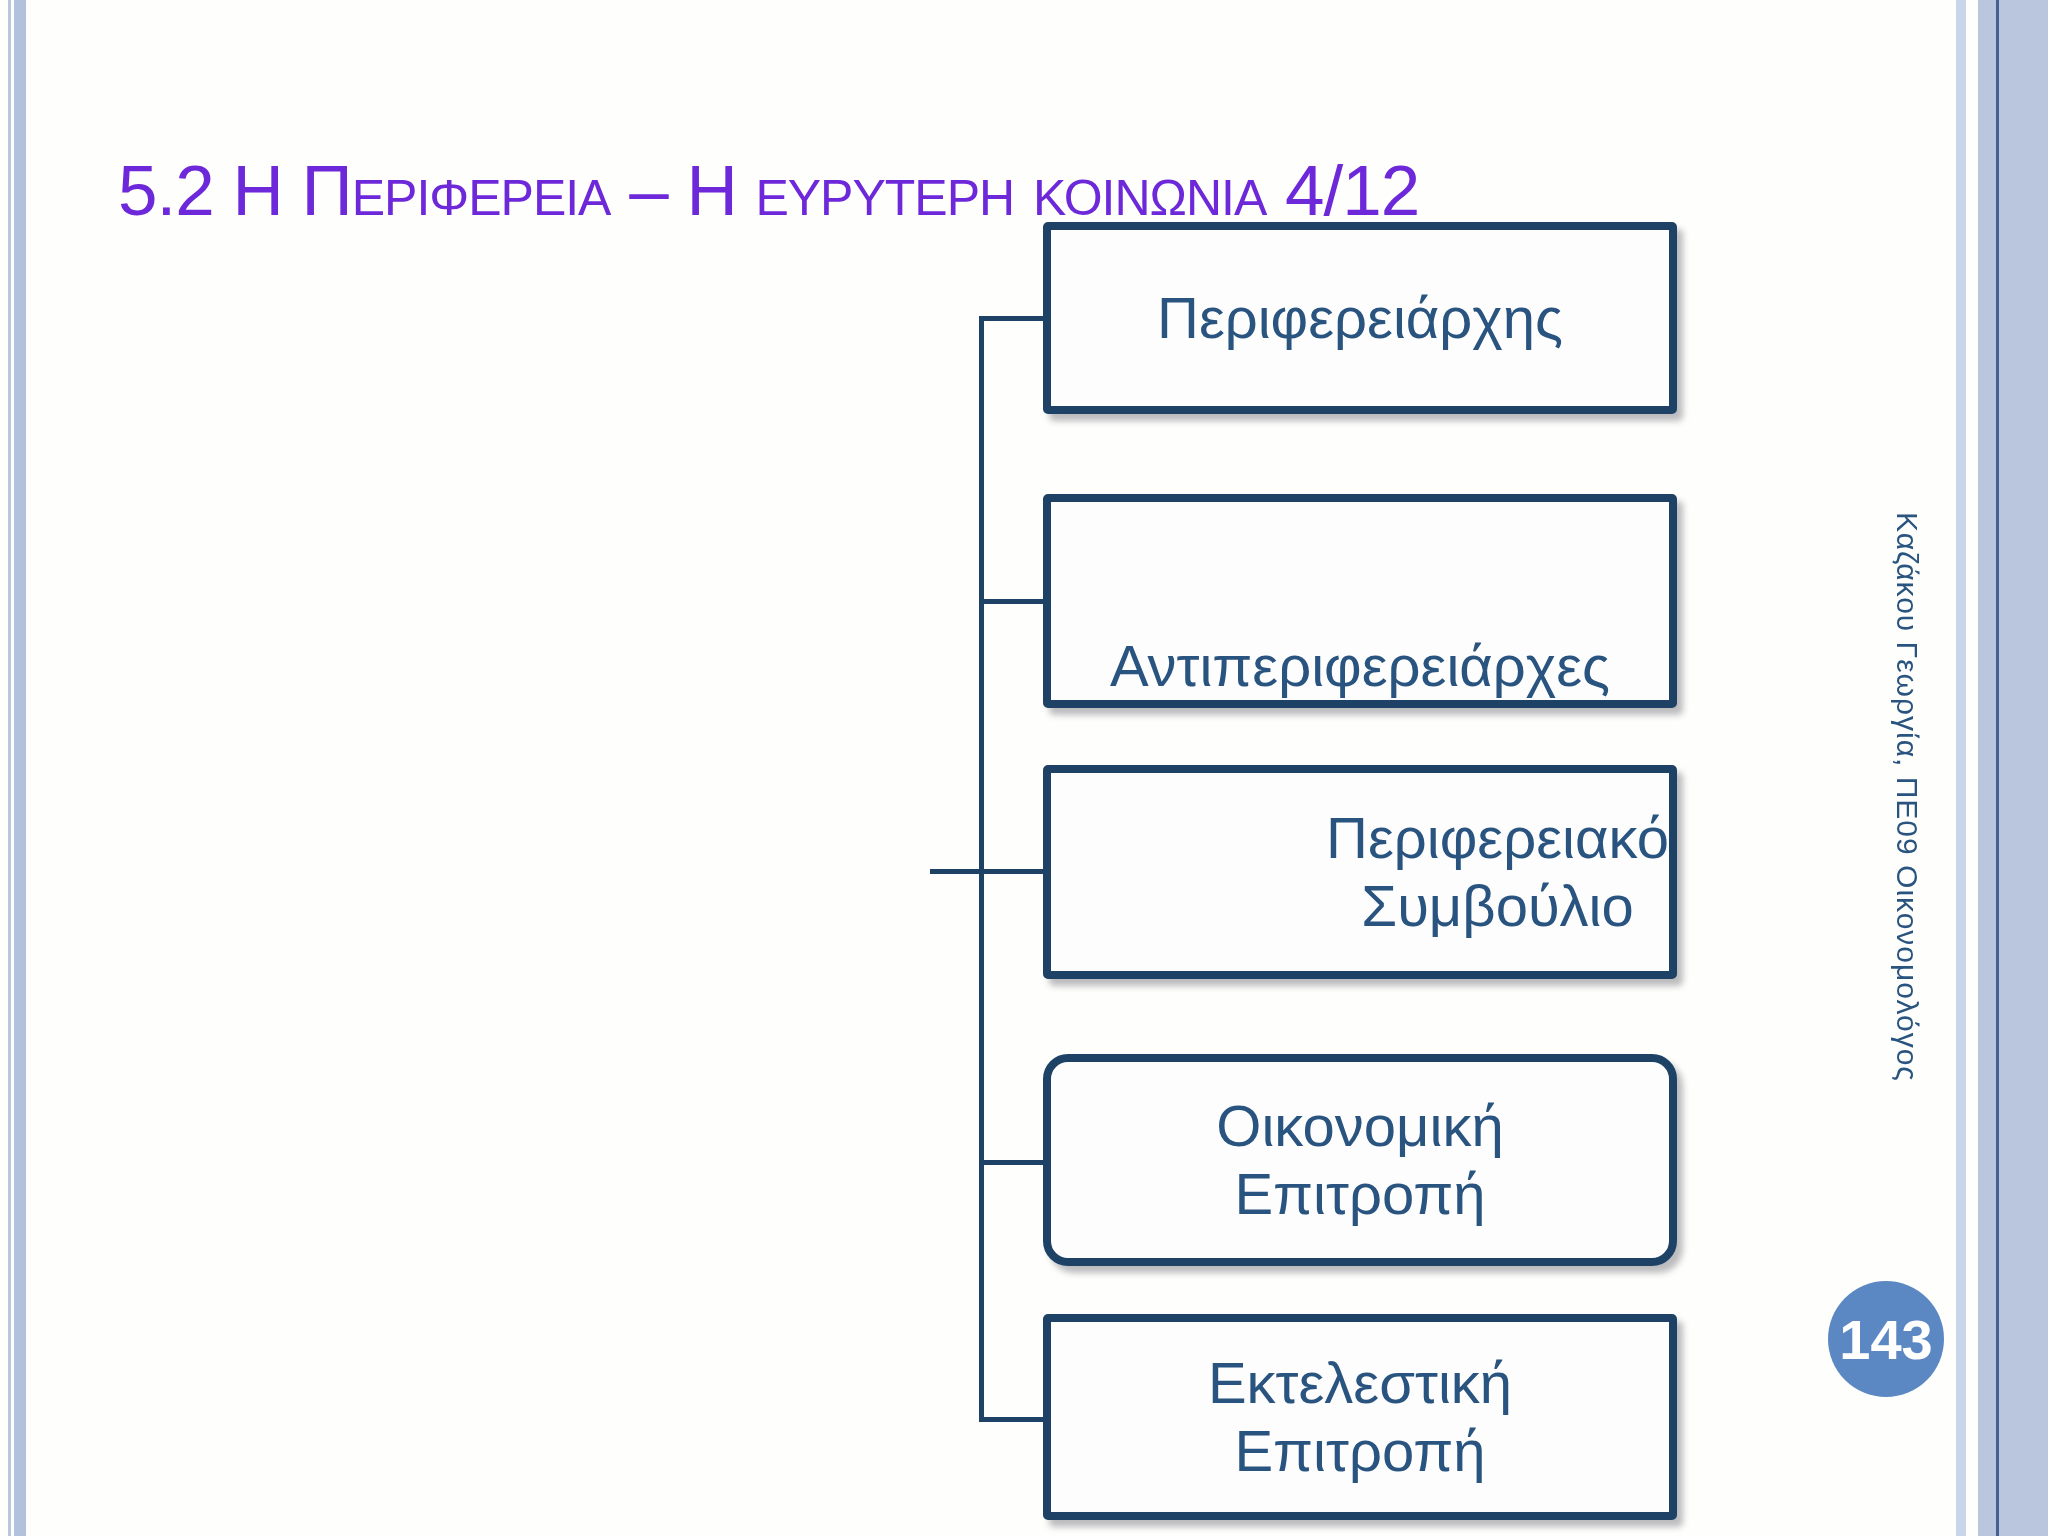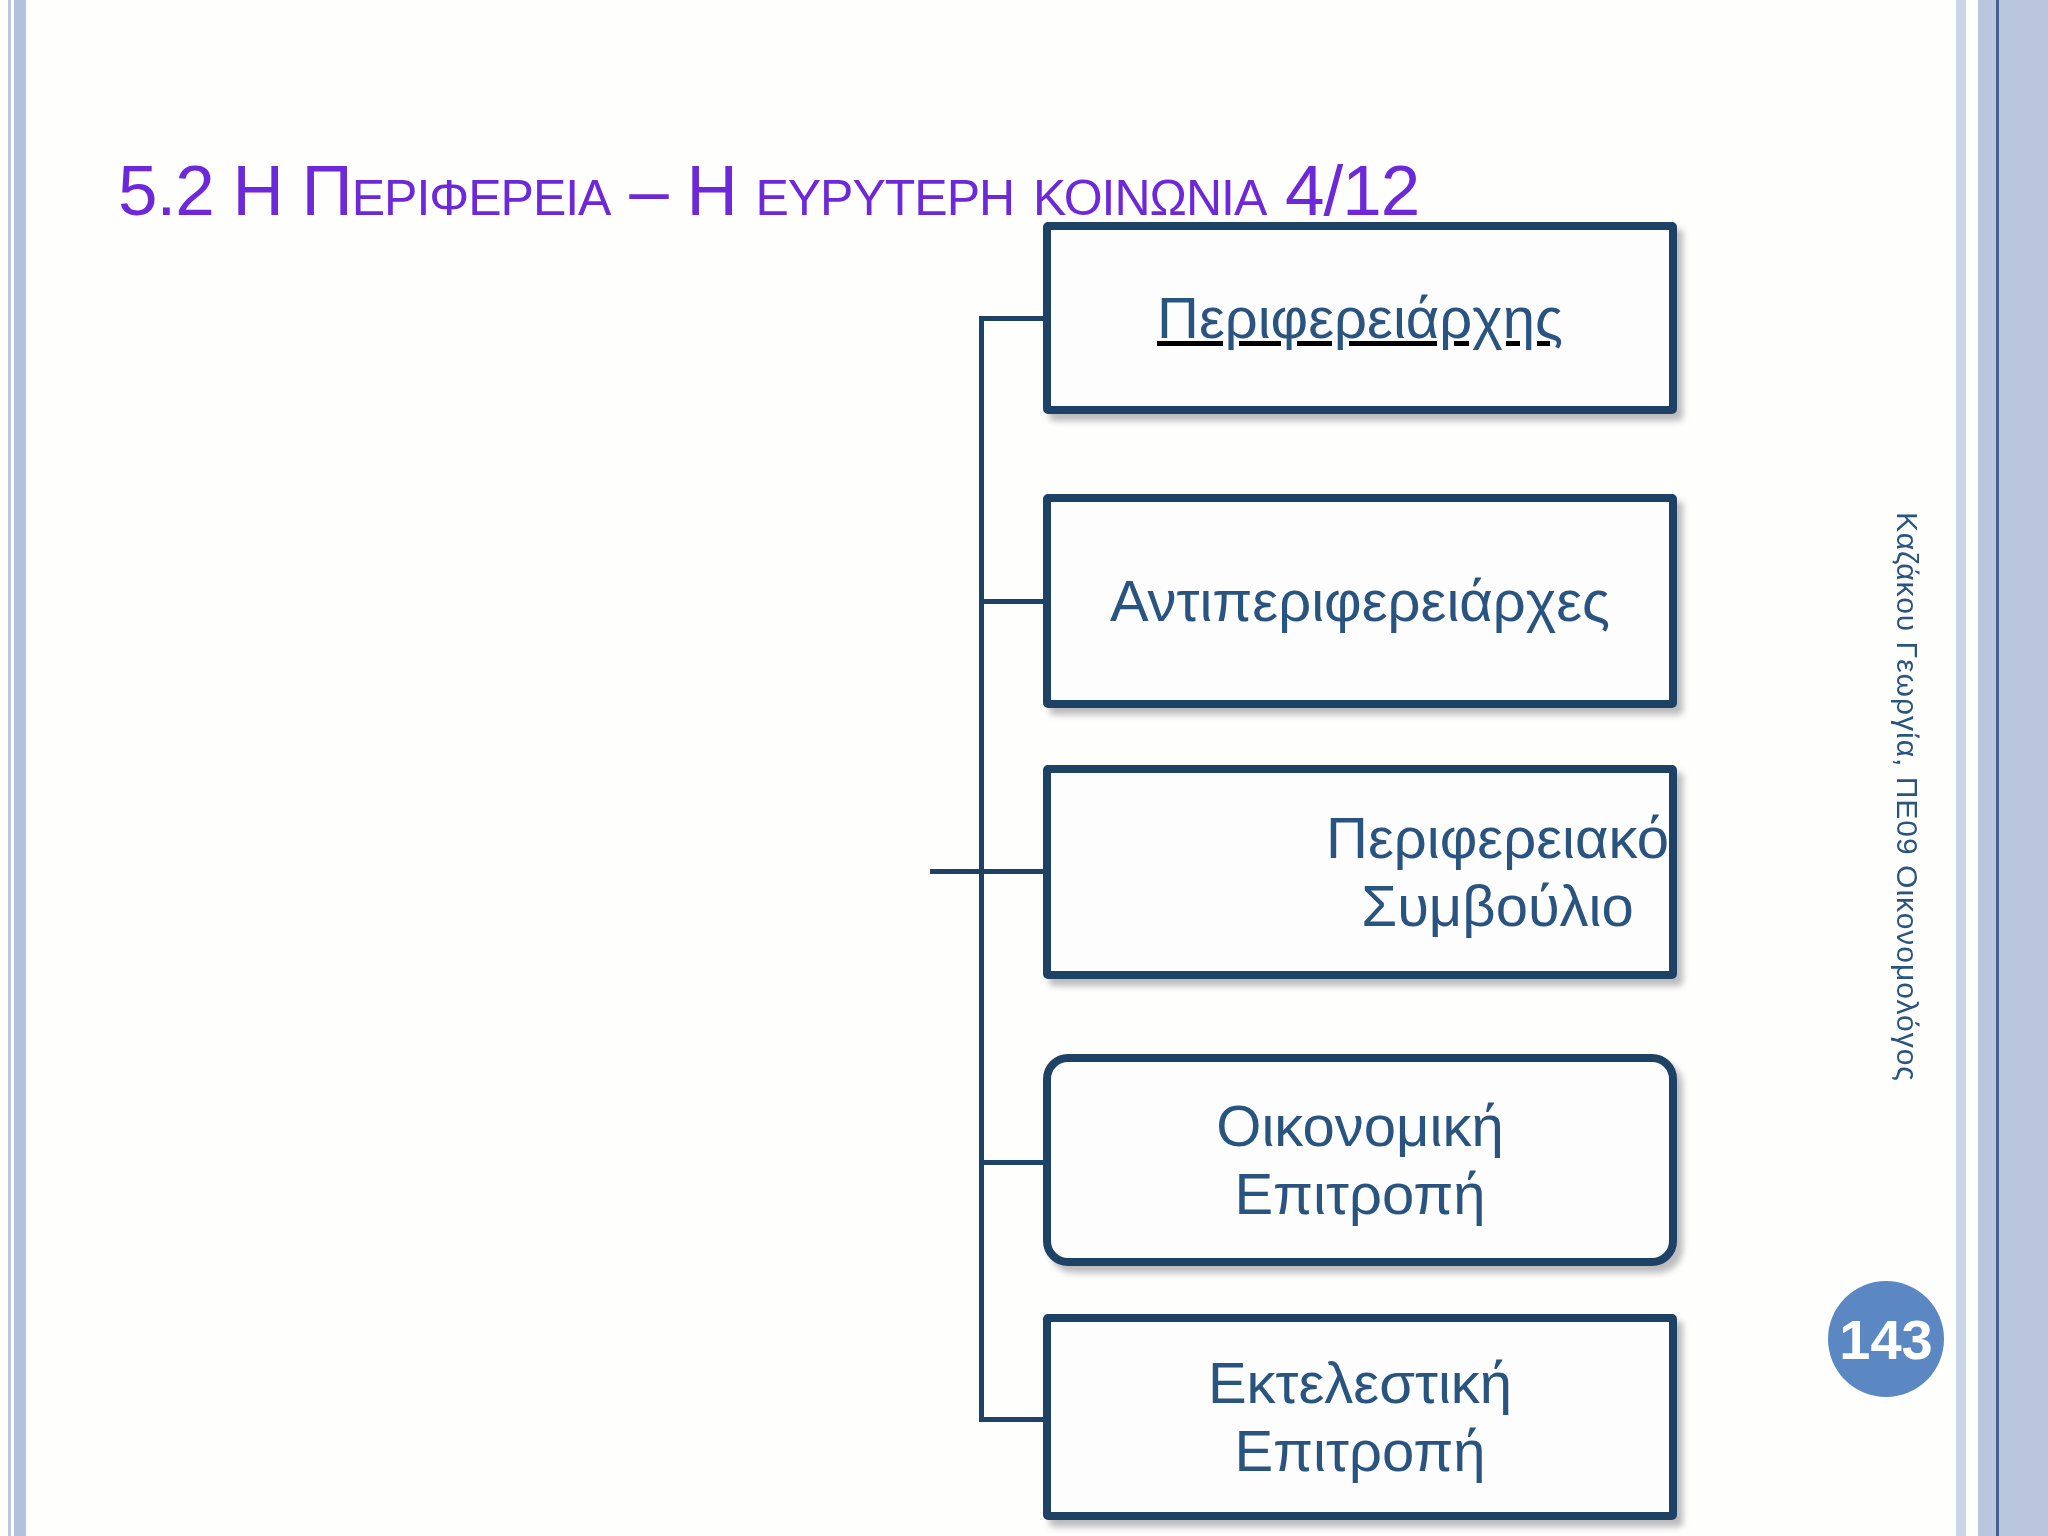--- a/index.html
+++ b/index.html
@@ -35,22 +35,22 @@
     display:flex;align-items:center;justify-content:center;
     text-align:center;
   }
   .box .label{
     white-space:pre-line;
     font-size:58px;line-height:1.18;
     color:#2a5480;
   }
   .root-box{left:292px;top:772px;width:622px;height:184px;}
   .child{left:1043px;width:618px;}
-  .c1{top:222px;height:176px;text-decoration:underline;}
-  .c2{top:494px;height:198px;}
+  .c1{top:222px;height:176px;}
+  .c2{top:494px;height:198px;align-items:flex-end;}
   .c3{top:765px;height:198px;justify-content:flex-end;}
   .c4{top:1054px;height:196px;border-radius:25px;}
   .c5{top:1314px;height:190px;}
   
   .line{position:absolute;background:#1e4166;}
   .trunk {left:979px;top:316px;width:5px;height:1106px;}
   .main  {left:930px;top:869px;width:113px;height:5px;}
   .br1{left:979px;top:316px;width:64px;height:5px;}
   .br2{left:979px;top:599px;width:64px;height:5px;}
   .br4{left:979px;top:1160px;width:64px;height:5px;}

